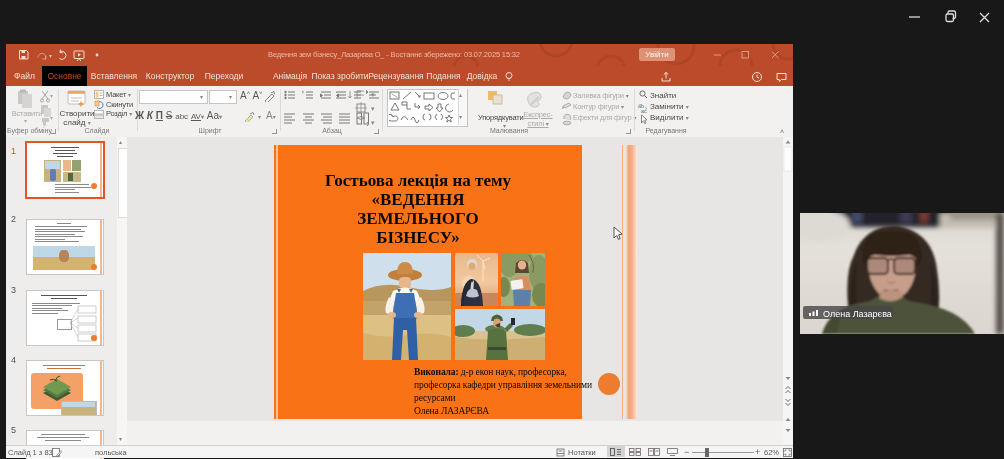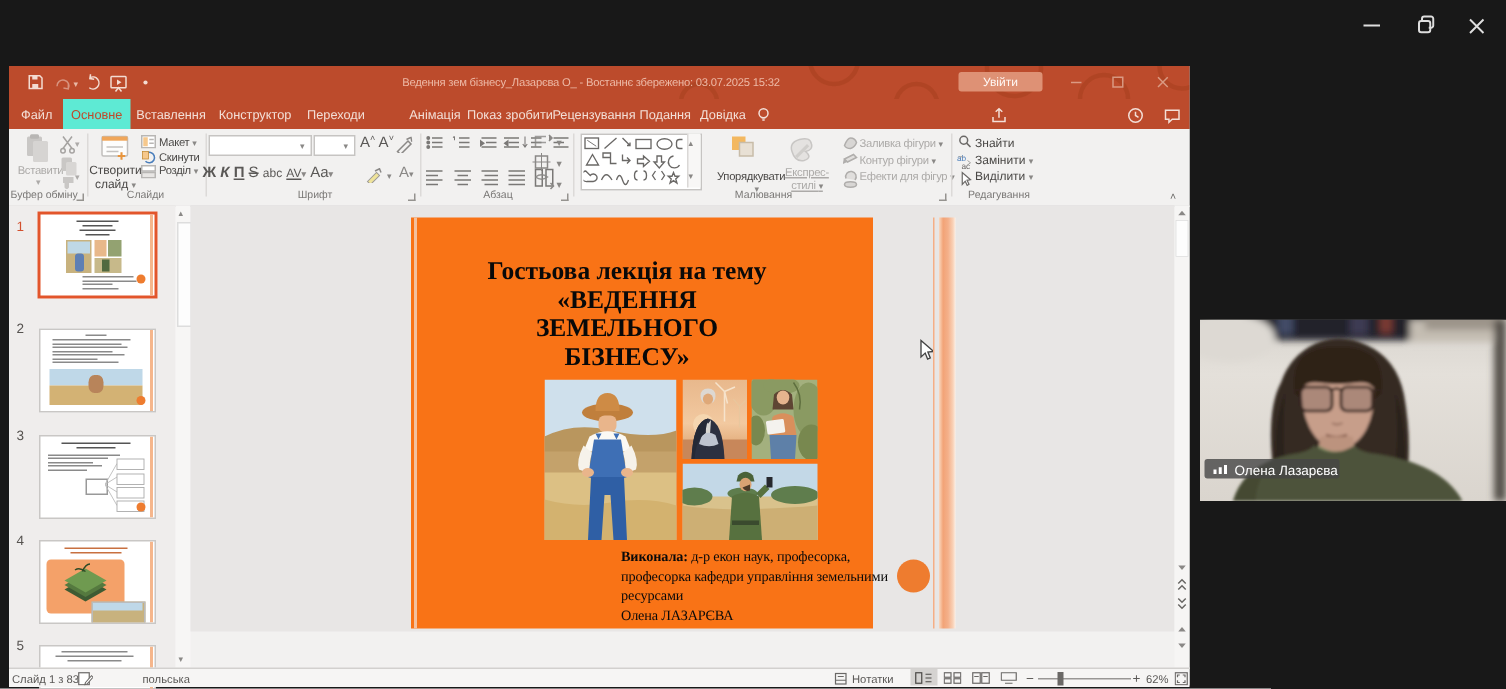--- a/index.html
+++ b/index.html
@@ -62,33 +62,33 @@
         <path d="M22 9.5 a4 4 0 1 1 7.5 1.8 m0.1 -3.3 l-0.1 3.3 -3.2 -0.6" opacity="0.5"></path>
         <path d="M43.5 10.5 a4 4 0 1 0 0.4 -6.6 m0.5 -2.4 l-0.5 2.9 2.9 0.5"></path>
         <rect x="58" y="3" width="10" height="7.5" rx="0.5"></rect>
         <path d="M61 13 l2 -2.5 2 2.5"></path>
         <path d="M62 5 l3 1.8 -3 1.8z" fill="#F3DCD2" stroke="none"></path>
       </g>
       <circle cx="81" cy="7" r="1.4" fill="#F3DCD2"></circle>
       <text x="33" y="10" font-size="6" fill="#E8B8A5">▾</text>
     </svg>
     <div class="abs" style="left:148px;top:0;width:480px;text-align:center;font-size:7.5px;letter-spacing:-0.02em;line-height:22px;color:#EDB9A6;">Ведення зем бізнесу_Лазарєва О_  -  Востаннє збережено: 03.07.2025 15:32</div>
-    <div class="abs" style="left:633px;top:4px;width:56px;height:13px;background:#DE9175;border-radius:2px;color:#FFF8F5;font-size:8px;line-height:13px;text-align:center;">Увійти</div>
+    <div class="abs" style="left:633px;top:4px;width:36px;height:13px;background:#DE9175;border-radius:2px;color:#FFF8F5;font-size:8px;line-height:13px;text-align:center;">Увійти</div>
     <svg class="abs" style="left:700px;top:5px" width="85" height="12" viewBox="0 0 85 12">
       <g stroke="#E8BBA8" stroke-width="1" fill="none" opacity="0.7">
         <line x1="8" y1="6" x2="15" y2="6"></line>
         <rect x="36" y="2.5" width="6.5" height="6.5"></rect>
         <path d="M66 2.5 l6.5 6.5 M72.5 2.5 l-6.5 6.5"></path>
       </g>
     </svg>
   </div>
 
   <div class="abs" id="tabrow">
     <div class="tab" style="left:2px;width:33px;">Файл</div>
-    <div class="tab" id="tab-active" style="left:36px;width:45px;background:#5eead4;color:#C0492A;">Основне</div>
+    <div class="tab" id="tab-active" style="left:36px;width:45px;background:#000000;color:#C0492A;">Основне</div>
     <div class="tab" style="left:83px;width:50px;">Вставлення</div>
     <div class="tab" style="left:137px;width:54px;text-align:center;">Конструктор</div>
     <div class="tab" style="left:195px;width:46px;">Переходи</div>
     <div class="tab" style="left:261px;width:46px;">Анімація</div>
     <div class="tab" style="left:305px;width:58px;">Показ зробити</div>
     <div class="tab" style="left:361px;width:58px;">Рецензування</div>
     <div class="tab" style="left:417px;width:41px;">Подання</div>
     <div class="tab" style="left:456px;width:40px;">Довідка</div>
     <svg class="abs" style="left:498px;top:5px" width="10" height="12" viewBox="0 0 10 12">
       <g stroke="#F3DFD7" stroke-width="1" fill="none">

